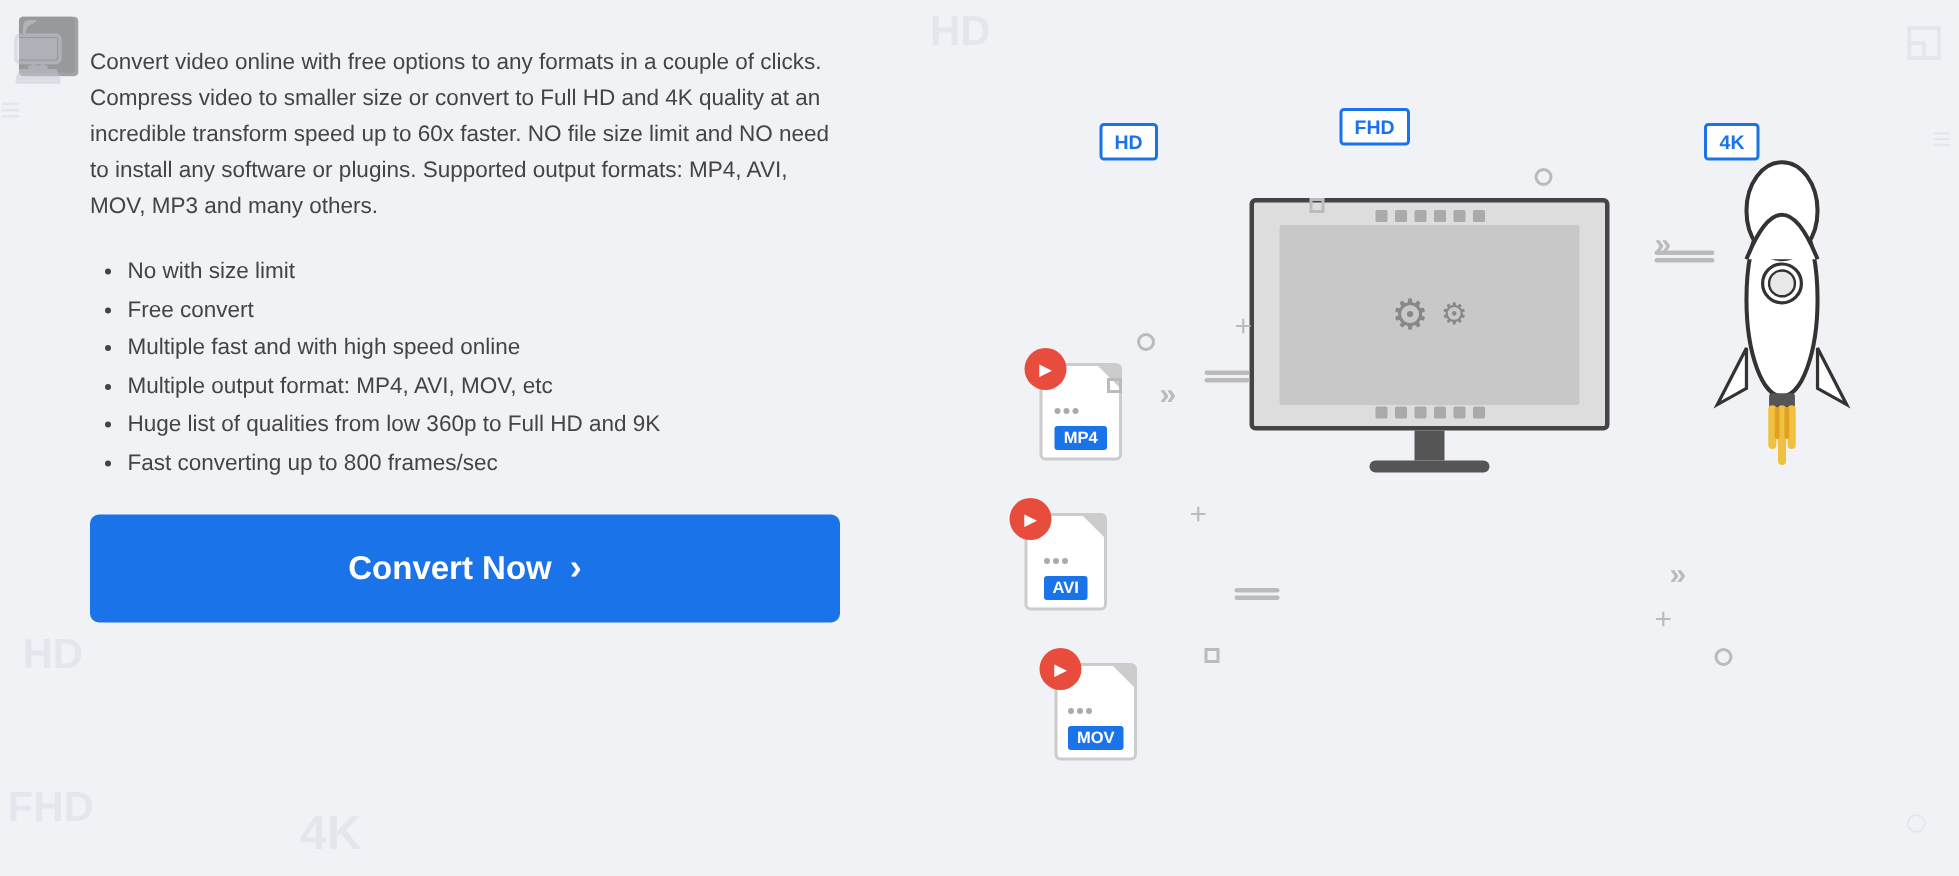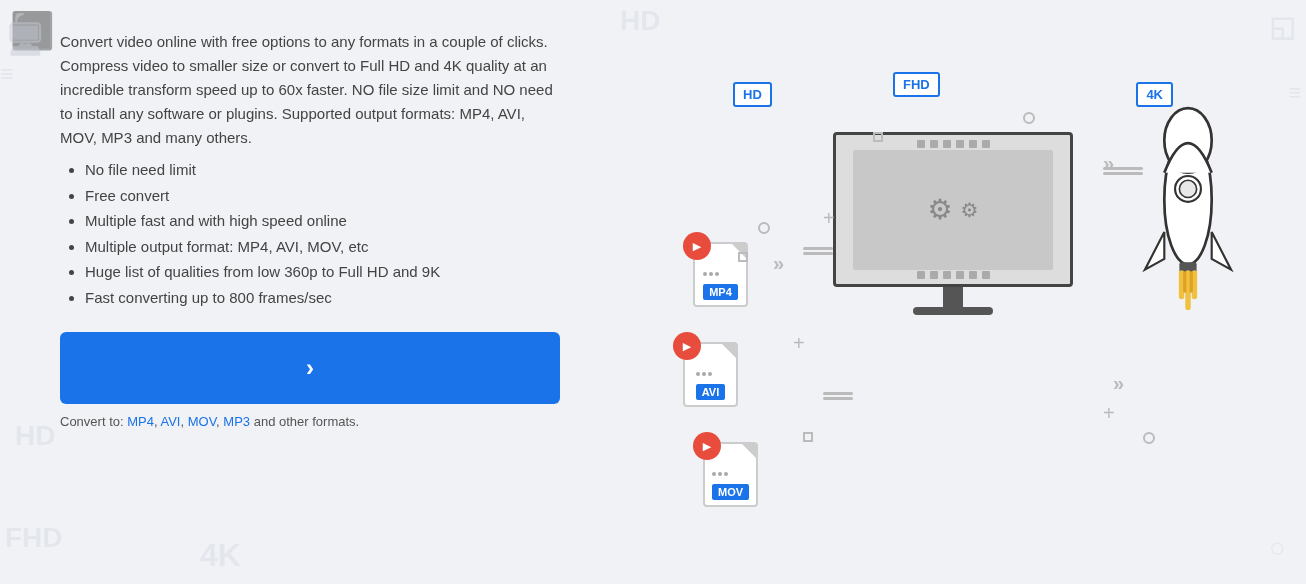--- a/index.html
+++ b/index.html
@@ -51,21 +51,21 @@
       color: #2c3e50;
       text-align: center;
       margin-bottom: 20px;
       line-height: 1.3;
     }
 
     .description {
       font-size: 15px;
       color: #444;
       line-height: 1.6;
-      margin-bottom: 7px;
+      margin-bottom: 18px;
     }
 
     .features-list {
       list-style: disc;
       padding-left: 25px;
       margin-bottom: 22px;
     }
 
     .features-list li {
       font-size: 15px;
@@ -337,40 +337,33 @@
     <span class="wm" style="top:80px;right:5px;font-size:22px;">≡</span>
     <span class="wm" style="bottom:20px;right:20px;font-size:28px;">○</span>
   </div>
 
   <div class="left-panel">
 
 
     <p class="description">Convert video online with free options to any formats in a couple of clicks. Compress video to smaller size or convert to Full HD and 4K quality at an incredible transform speed up to 60x faster. NO file size limit and NO need to install any software or plugins. Supported output formats: MP4, AVI, MOV, MP3 and many others.</p>
 
     <ul class="features-list">
-    <li>No file need limit</li>
+    <li>No with size limit</li>
         <li>Free convert</li>
         <li>Multiple fast and with high speed online</li>
         <li>Multiple output format: MP4, AVI, MOV, etc</li>
         <li>Huge list of qualities from low 360p to Full HD and 9K</li>
         <li>Fast converting up to 800 frames/sec</li>
       </ul>
 
     <button class="convert-btn">
+      <span>Convert Now</span>
       <span class="btn-arrow">›</span>
     </button>
 
-    <div class="convert-formats">
-      <span>Convert to: </span>
-      <a href="#">MP4</a>,
-      <a href="#">AVI</a>,
-      <a href="#">MOV</a>,
-      <a href="#">MP3</a>
-      <span> and other formats.</span>
-    </div>
 
   </div>
 
   <div class="right-panel">
     <div class="illustration">
 
       <div class="format-badge badge-hd">
         <span>HD</span>
       </div>
 

